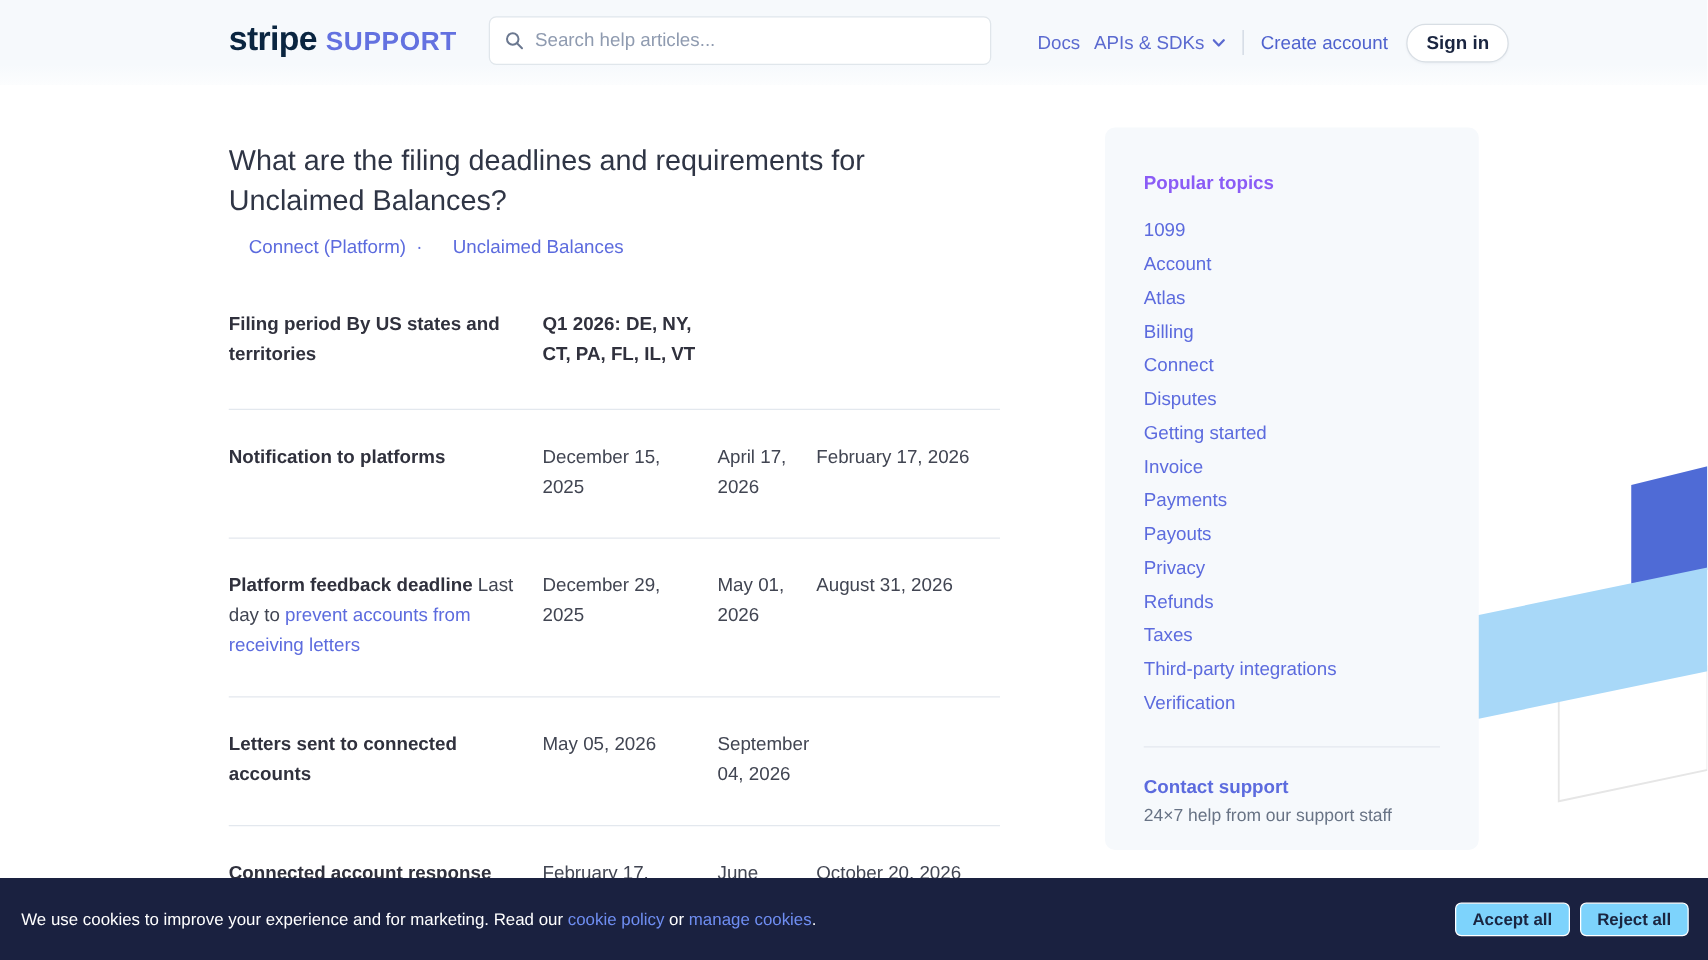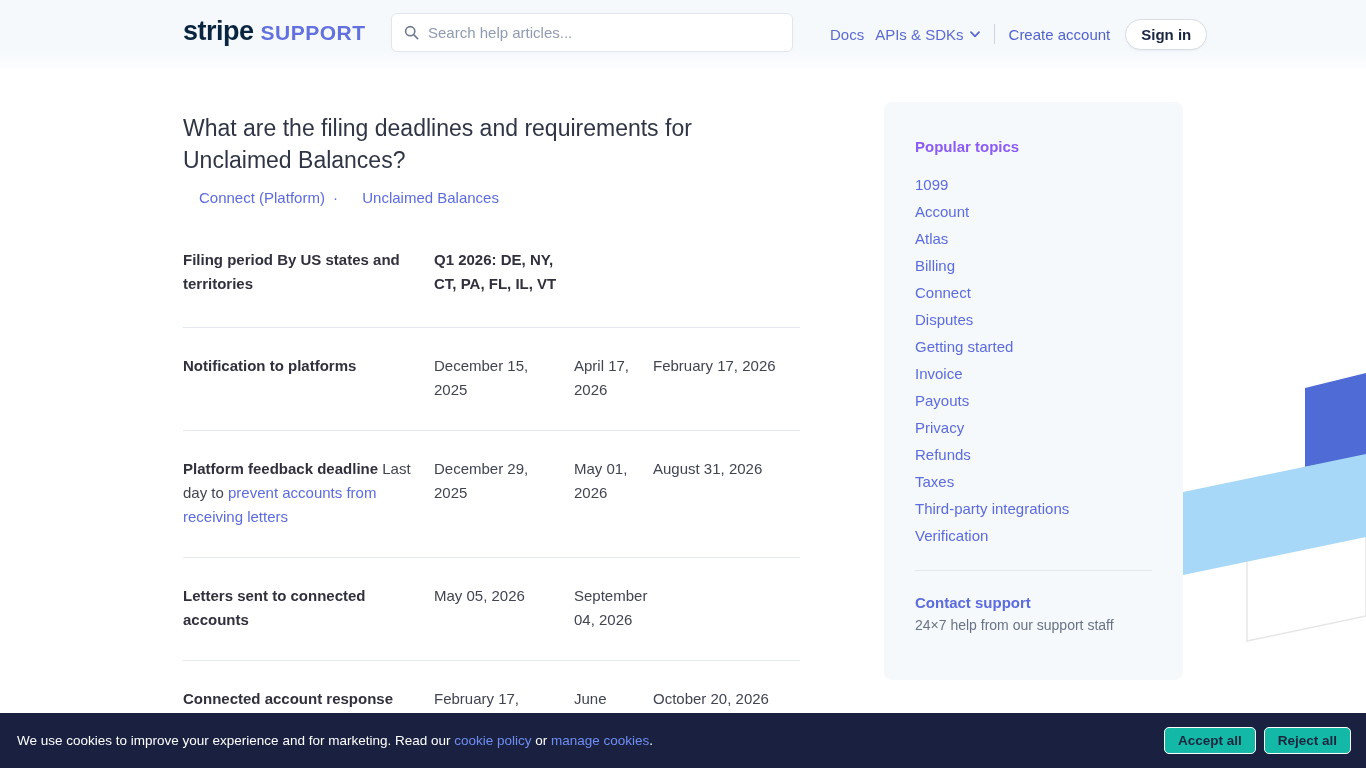--- a/index.html
+++ b/index.html
@@ -57,25 +57,25 @@
   .topic-list a { font-size:15px; color:#5c6bde; text-decoration:none; cursor:pointer; }
   .sidebar-divider { border:none; border-top:1px solid #e3e8ee; margin-top:21px; }
   .contact-link { display:inline-block; margin-top:23px; font-size:15px; font-weight:700;
     color:#5c6bde; text-decoration:none; cursor:pointer; }
   .contact-sub { margin-top:5px; font-size:14px; color:#687385; }
 
   
   .deco { position:absolute; left:1180px; top:370px; }
 
   
-  .cookie-bar { position:fixed; left:0; bottom:0; width:1366px; height:55px;
+  .cookie-bar { position:fixed; left:0; bottom:0; width:1366px; height:66px;
     background:#1a2140; display:flex; align-items:center; padding:0 15px 0 17px; z-index:20; }
   .cookie-text { flex:1; font-size:13.5px; color:#ffffff; }
   .cookie-text a { color:#6f8ef2; text-decoration:none; cursor:pointer; }
-  .cookie-btn { margin-left:8px; background:#14b8a6; border:1px solid #ffffff;
+  .cookie-btn { margin-left:8px; background:#7dd3fc; border:1px solid #ffffff;
     border-radius:5px; padding:5px 13px; font-size:13.5px; font-weight:700; color:#1a2540;
     cursor:pointer; font-family:inherit; }
 </style>
 </head>
 <body>
 
 <div class="page">
 
   <div class="header">
     <div class="logo">
@@ -159,20 +159,21 @@
     <div class="sidebar-heading">Popular topics</div>
     <ul class="topic-list">
       <li><a>1099</a></li>
       <li><a>Account</a></li>
       <li><a>Atlas</a></li>
       <li><a>Billing</a></li>
       <li><a>Connect</a></li>
       <li><a>Disputes</a></li>
       <li><a>Getting started</a></li>
       <li><a>Invoice</a></li>
+      <li><a>Payments</a></li>
       <li><a>Payouts</a></li>
       <li><a>Privacy</a></li>
       <li><a>Refunds</a></li>
       <li><a>Taxes</a></li>
       <li><a>Third-party integrations</a></li>
       <li><a>Verification</a></li>
     </ul>
     <hr class="sidebar-divider">
     <a class="contact-link">Contact support</a>
     <div class="contact-sub">24×7 help from our support staff</div>

